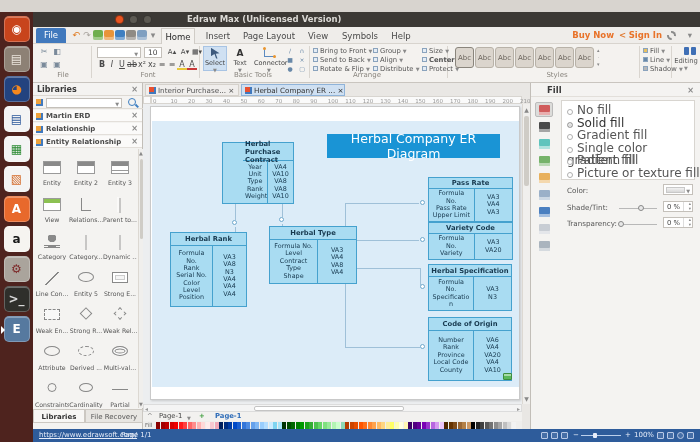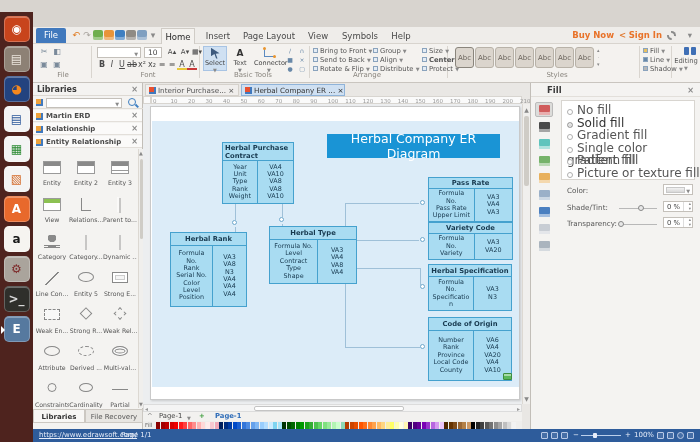--- a/index.html
+++ b/index.html
@@ -136,20 +136,26 @@
       </div>
       <div class="ltile" style="background: rgb(47, 47, 43);">
         <div style="color: rgb(216, 216, 216); font-size: 12px;">&gt;_</div>
       </div>
       <div class="ltile" style="background: rgb(86, 121, 159);">
         <div style="color: rgb(255, 255, 255); font-size: 12px;">E</div>
         <div class="runmark"></div>
       </div>
     </div>
 
+  <div class="abs titlebar">
+    <span class="wbtn" style="left:82px;background:#e95420;"></span>
+    <span class="wbtn" style="left:96px;background:#5c5952;"></span>
+    <span class="wbtn" style="left:110px;background:#5c5952;"></span>
+    <span class="abs" style="left:154px;top:0;line-height:15px;">Edraw Max (Unlicensed Version)</span>
+  </div>
 
   <div class="abs ribbon" id="ribbon">
     <div class="tabrow">
       <div class="filetab">File</div>
       <span id="qa"><div class="abs qa" style="left: 38px; color: rgb(224, 122, 31);">↶</div><div class="abs qa" style="left: 49px; color: rgb(168, 164, 158);">↷</div><div class="abs qa qabox" style="left: 60px; background: rgb(111, 174, 78);"></div><div class="abs qa qabox" style="left: 71px; background: rgb(232, 148, 58);"></div><div class="abs qa qabox" style="left: 82px; background: rgb(63, 127, 193);"></div><div class="abs qa qabox" style="left: 93px; background: rgb(143, 139, 133);"></div><div class="abs qa qabox" style="left: 104px; background: rgb(127, 159, 192);"></div><div class="abs qa" style="left: 115px; color: rgb(138, 138, 138);">▾</div></span>
       <span id="rtabs"><div class="abs rtab active" style="left: 128px; width: 34px;">Home</div><div class="abs rtab" style="left: 167px; width: 36px;">Insert</div><div class="abs rtab" style="left: 208px; width: 56px;">Page Layout</div><div class="abs rtab" style="left: 269px; width: 32px;">View</div><div class="abs rtab" style="left: 306px; width: 42px;">Symbols</div><div class="abs rtab" style="left: 353px; width: 30px;">Help</div></span>
       <span class="ribright" style="right:86px;color:#e8732a;font-weight:bold;">Buy Now</span>
       <span class="ribright" style="right:74px;color:#e07a30;font-weight:bold;">&lt;</span>
       <span class="ribright" style="right:38px;color:#e8732a;font-weight:bold;">Sign In</span>
       <span class="ribright" style="right:24px;width:9px;height:9px;top:4px;border:2px dashed #8a8a8a;border-radius:50%;"></span>
@@ -427,21 +433,21 @@
           <div class="cline" style="left: 214px; top: 164px; width: 63px; height: 1px;"></div>
           <div class="cline" style="left: 277px; top: 164px; width: 1px; height: 17px;"></div>
           <div class="cline" style="left: 202px; top: 180px; width: 1px; height: 63px;"></div>
           <div class="cline" style="left: 202px; top: 243px; width: 75px; height: 1px;"></div>
           <div class="ccirc" style="left: 89px; top: 116px;"></div>
           <div class="ccirc" style="left: 136px; top: 113px;"></div>
           <div class="ccirc" style="left: 277px; top: 96px;"></div>
           <div class="ccirc" style="left: 277px; top: 133px;"></div>
           <div class="ccirc" style="left: 277px; top: 180px;"></div>
           <div class="ccirc" style="left: 277px; top: 240px;"></div>
-          <div class="ent" style="left: 79px; top: 38px; width: 72px; height: 62px;">
+          <div class="ent" style="left: 79px; top: 38px; width: 72px; height: 62px; padding-left: 20px;">
             <div class="ent-h" style="height: 18px; padding: 0px 2px;">Herbal Purchase Contract</div>
             <div class="ent-b">
               <div class="ent-c" style="width: 50%; border-right: 1px solid rgb(69, 161, 206);">
                 <div class="ent-line">Year</div>
                 <div class="ent-line">Unit</div>
                 <div class="ent-line">Type</div>
                 <div class="ent-line">Rank</div>
                 <div class="ent-line">Weight</div>
               </div>
               <div class="ent-c" style="flex: 1 1 0%;">

